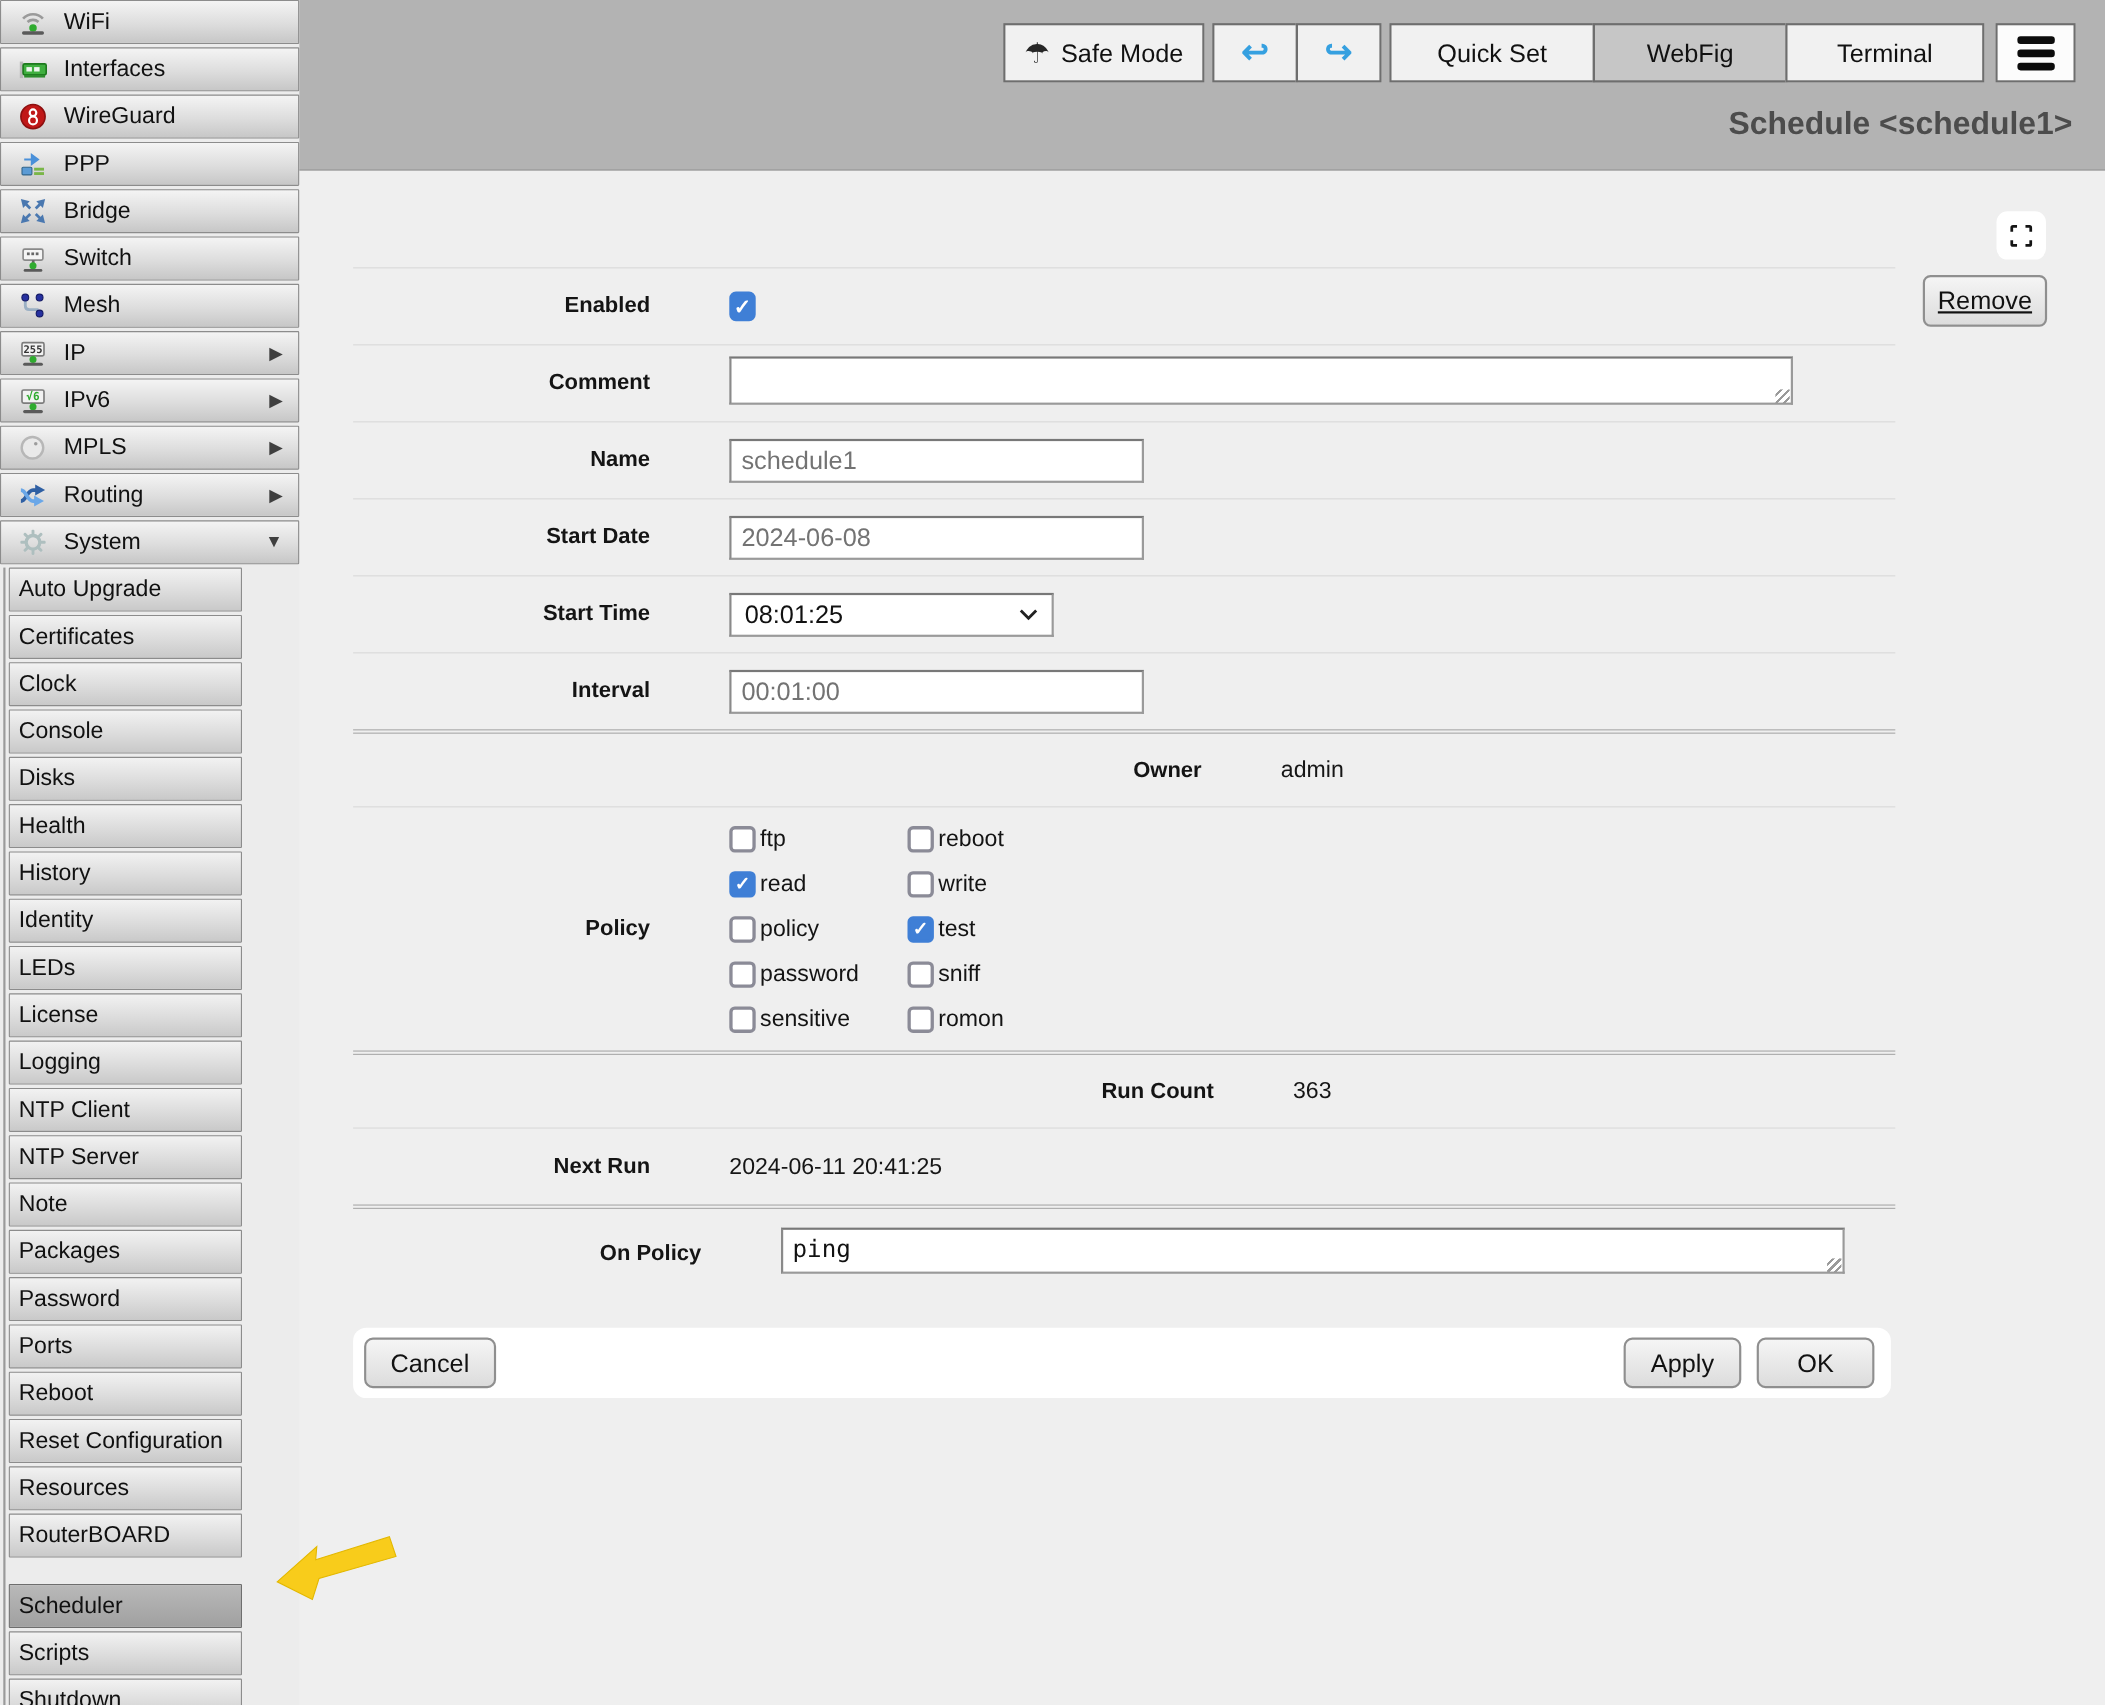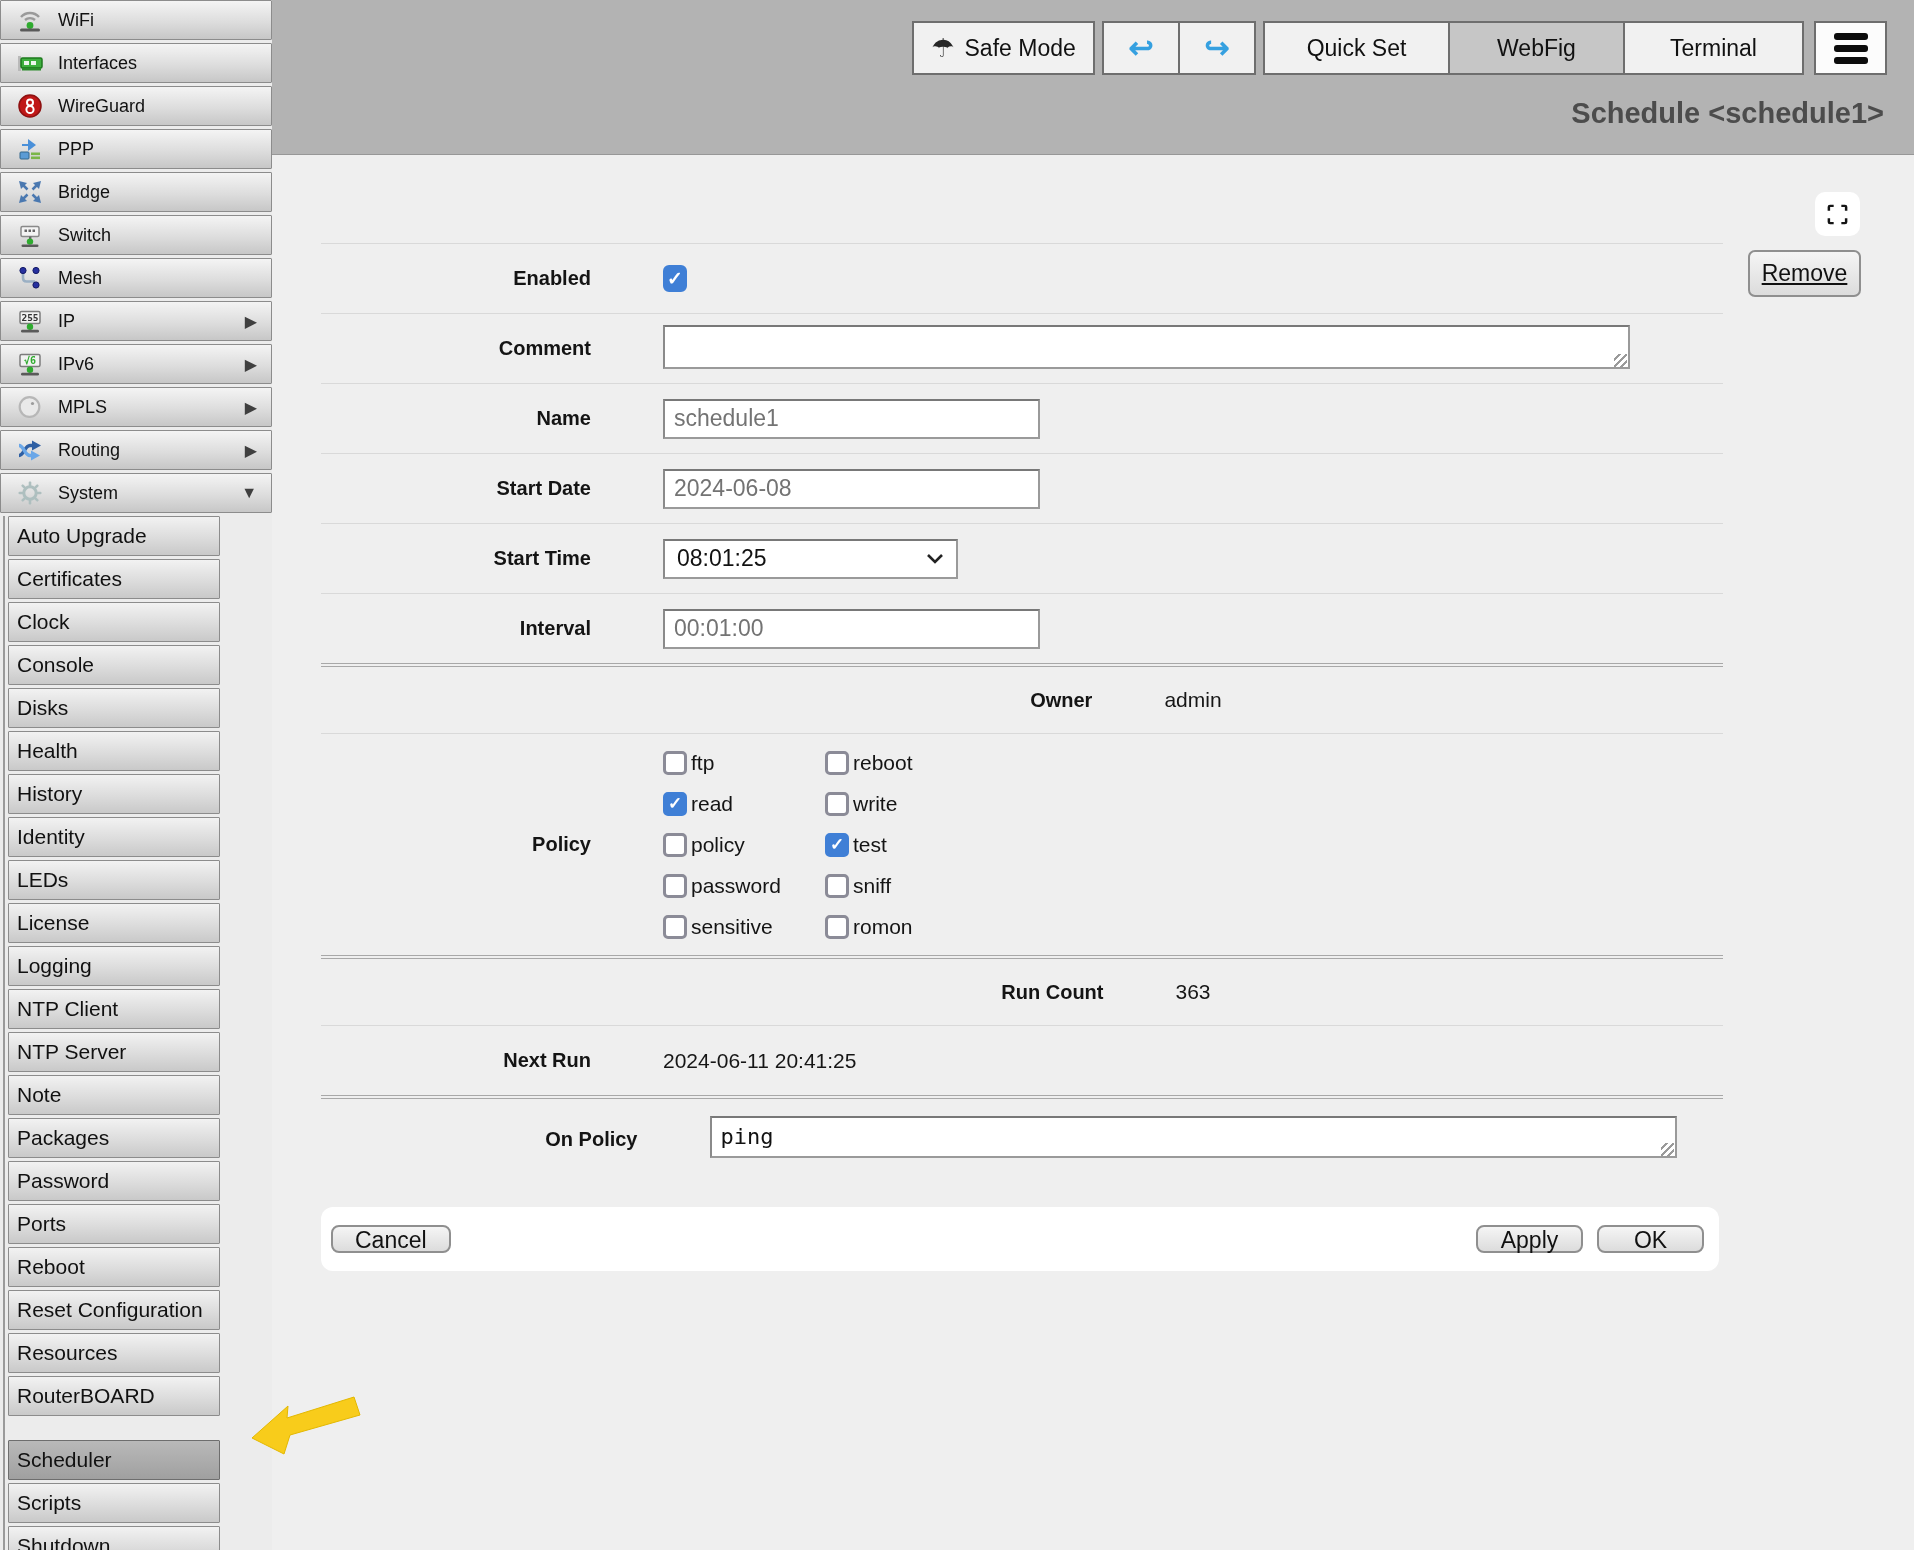--- a/index.html
+++ b/index.html
@@ -8,21 +8,21 @@
 
   
   .sidebar { position:absolute; left:0; top:0; width:272px; height:1550px;
     background:#ececec; z-index:2; }
   .side-item { position:relative; height:40px; margin-bottom:3px; width:272px;
     display:flex; align-items:center;
     background:linear-gradient(180deg,#f4f4f4 0%,#ddd 55%,#c7c7c7 100%);
     border:1px solid #8c8c8c; border-radius:1px; cursor:pointer; }
   .side-item .icn { width:30px; height:30px; margin:0 13px 0 14px; flex:0 0 30px;
     display:flex; align-items:center; justify-content:center; }
-  .side-item .lbl { font-size:18px; color:#111; }
+  .side-item .lbl { font-size:21px; color:#111; }
   .side-item .arr { position:absolute; right:14px; top:50%; transform:translateY(-50%);
     font-size:16px; color:#3f3f3f; }
   .submenu { margin-left:3px; border-left:2px solid #9a9a9a; padding-left:3px; }
   .sub-item { height:40px; margin-bottom:3px; width:212px;
     display:flex; align-items:center; padding-left:8px;
     background:linear-gradient(180deg,#f2f2f2 0%,#dcdcdc 55%,#c9c9c9 100%);
     border:1px solid #8c8c8c; border-radius:1px;
     font-size:21px; color:#111; cursor:pointer; }
   .sub-item.selected { background:linear-gradient(180deg,#b9b9b9,#a0a0a0);
     border-color:#6e6e6e;margin-top:24px; }
@@ -82,21 +82,21 @@
   .cbox.big { width:27px; height:27px; border-radius:6px; font-size:19px; }
   .cbox.checked { background:#3f7fd6; border-color:#3f7fd6; color:#fff; }
   .pol-grid { display:grid; grid-template-columns:162px 230px; row-gap:8px; padding:12px 0; }
   .pol-item { display:flex; align-items:center; gap:4px; height:33px; }
   .pol-item .pl { font-size:21px; color:#141414; }
 
   .btn-bar { position:absolute; left:49px; top:1051px; width:1398px; height:64px;
     background:#fff; border-radius:12px; display:flex; align-items:center;
     justify-content:space-between; padding:0 15px 0 10px; }
   .btn-bar .right { display:flex; gap:14px; }
-  .bar-btn { min-width:107px; height:28px; padding:0 22px; border-radius:8px; }
+  .bar-btn { min-width:107px; height:46px; padding:0 22px; border-radius:8px; }
 
   .annot-arrow { position:absolute; left:250px; top:1396px; z-index:5; pointer-events:none; }
 </style>
 </head>
 <body>
 
 <div class="sidebar">
 
   <div class="side-item">
     <span class="icn">

